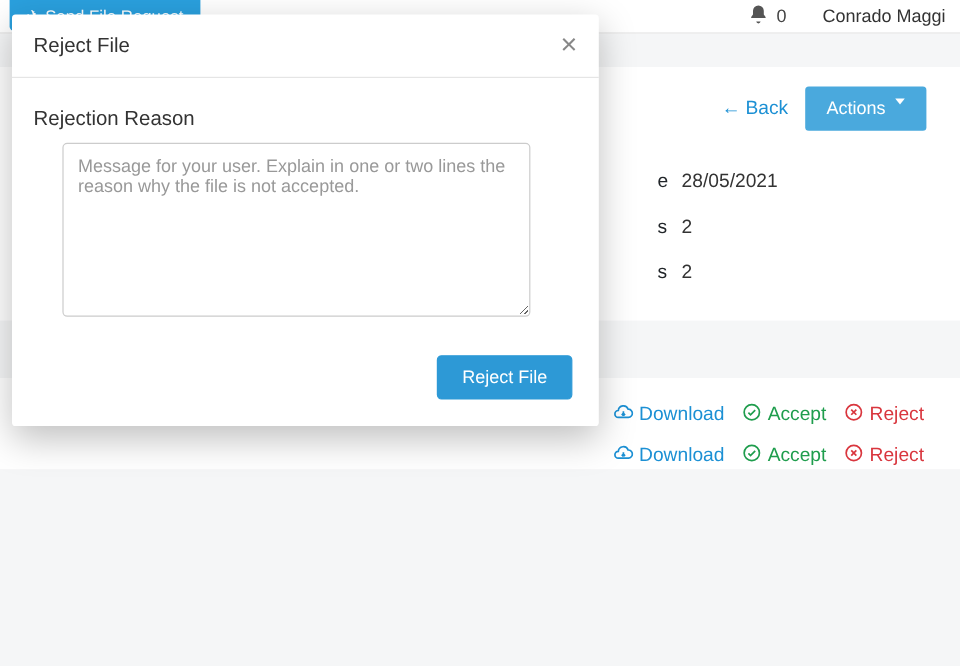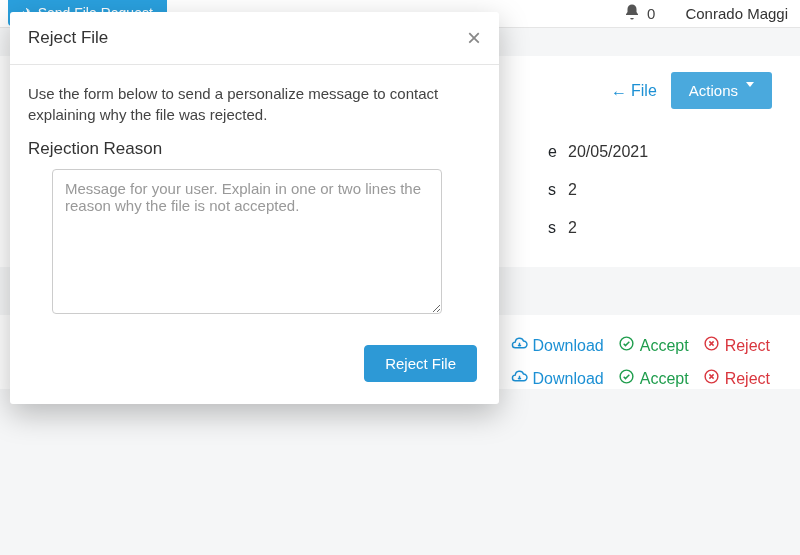--- a/index.html
+++ b/index.html
@@ -207,33 +207,33 @@
   <div class="user-name">
     <span>Conrado Maggi</span>
   </div>
 </div>
 
 <div class="page">
   <div class="whitebox">
     <div class="actions-row">
       <a href="#" class="back-link">
         <span>←</span>
-        <span>File</span>
+        <span>Back</span>
       </a>
       <button class="actions-btn">
         <span>Actions</span>
         <span class="caret-down"></span>
       </button>
     </div>
 
     <div class="detail-block">
       <div class="detail-row">
         <div class="detail-label"><span class="tag-yellow">T</span></div>
         <div style="width:20px">e</div>
-        <div class="detail-value">20/05/2021</div>
+        <div class="detail-value">28/05/2021</div>
       </div>
       <div class="detail-row">
         <div class="detail-label link-like">T</div>
         <div style="width:20px">s</div>
         <div class="detail-value">2</div>
       </div>
       <div class="detail-row">
         <div class="detail-label">3</div>
         <div style="width:20px">s</div>
         <div class="detail-value">2</div>
@@ -306,21 +306,20 @@
 </div>
 
 <div class="modal">
   <div class="modal-header">
     <div class="modal-title">Reject File</div>
     <button class="modal-close">
       <span>×</span>
     </button>
   </div>
   <div class="modal-body">
-    <p>Use the form below to send a personalize message to contact explaining why the file was rejected.</p>
     <div class="reason-label">Rejection Reason</div>
     <textarea class="reason-textarea" placeholder="Message for your user. Explain in one or two lines the reason why the file is not accepted." style=""></textarea>
   </div>
   <div class="modal-footer">
     <button class="btn btn-primary">
       <span>Reject File</span>
     </button>
   </div>
 </div>
 

